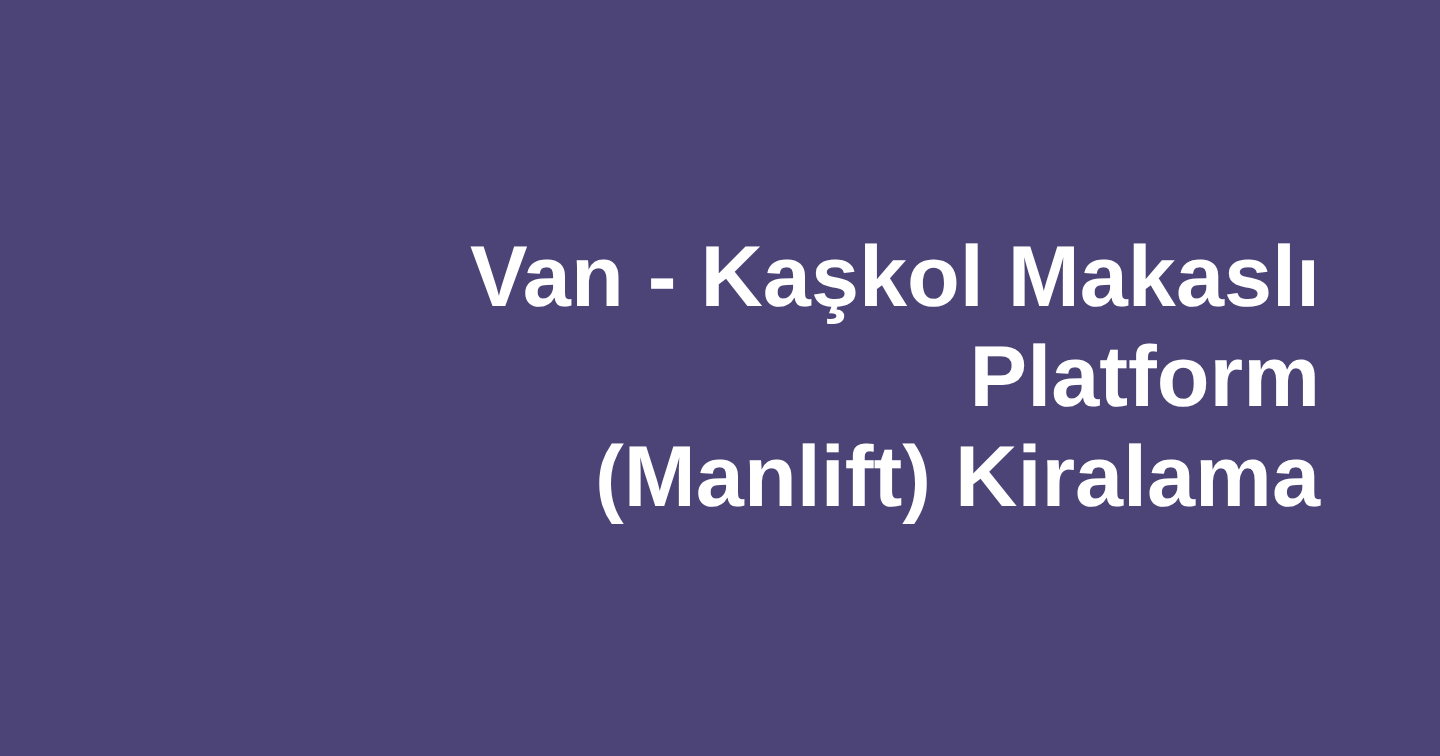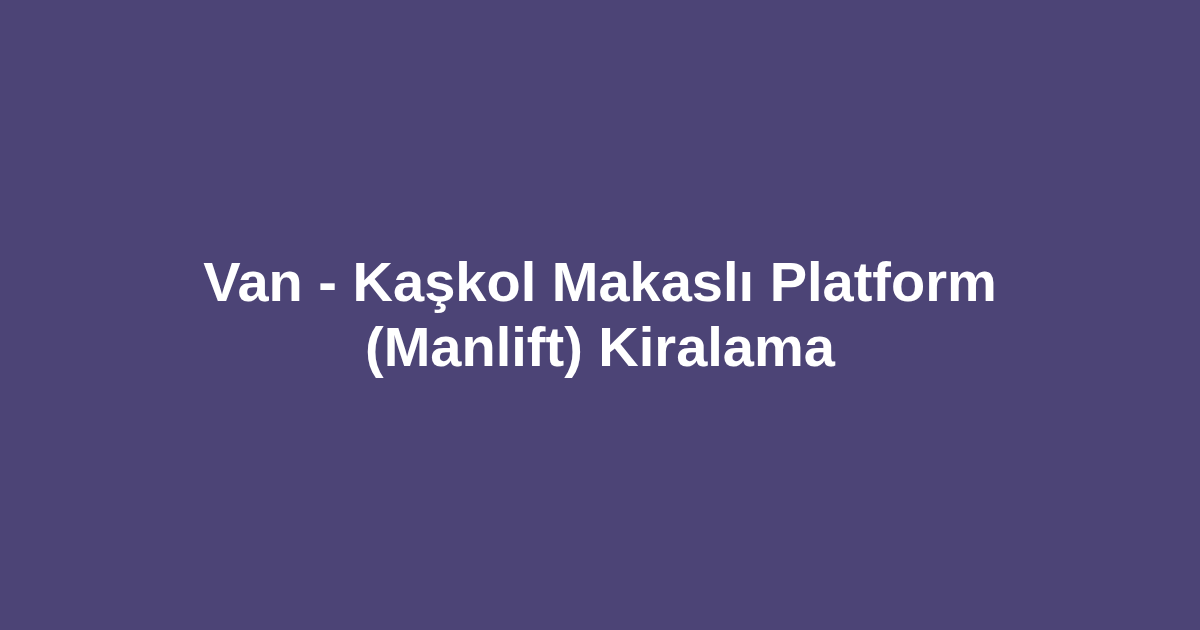--- a/index.html
+++ b/index.html
@@ -34,26 +34,26 @@
     max-width: 1000px;
     display: flex;
     flex-direction: column;
     align-items: center;
     justify-content: center;
   }
 
   .og-card__title {
     margin: 0;
     font-family: "Liberation Sans", sans-serif;
-    font-size: 56px;
+    font-size: 72px;
     font-weight: bold;
     line-height: 1.16;
     letter-spacing: 0;
     color: #ffffff;
-    text-align: center;
+    text-align: right;
     white-space: pre-line;   
     word-break: normal;
     text-rendering: optimizeLegibility;
     -webkit-font-smoothing: antialiased;
   }
 </style>
 </head>
 <body>
 
 <div class="og-card" style="background-color: rgb(76, 68, 118);">

